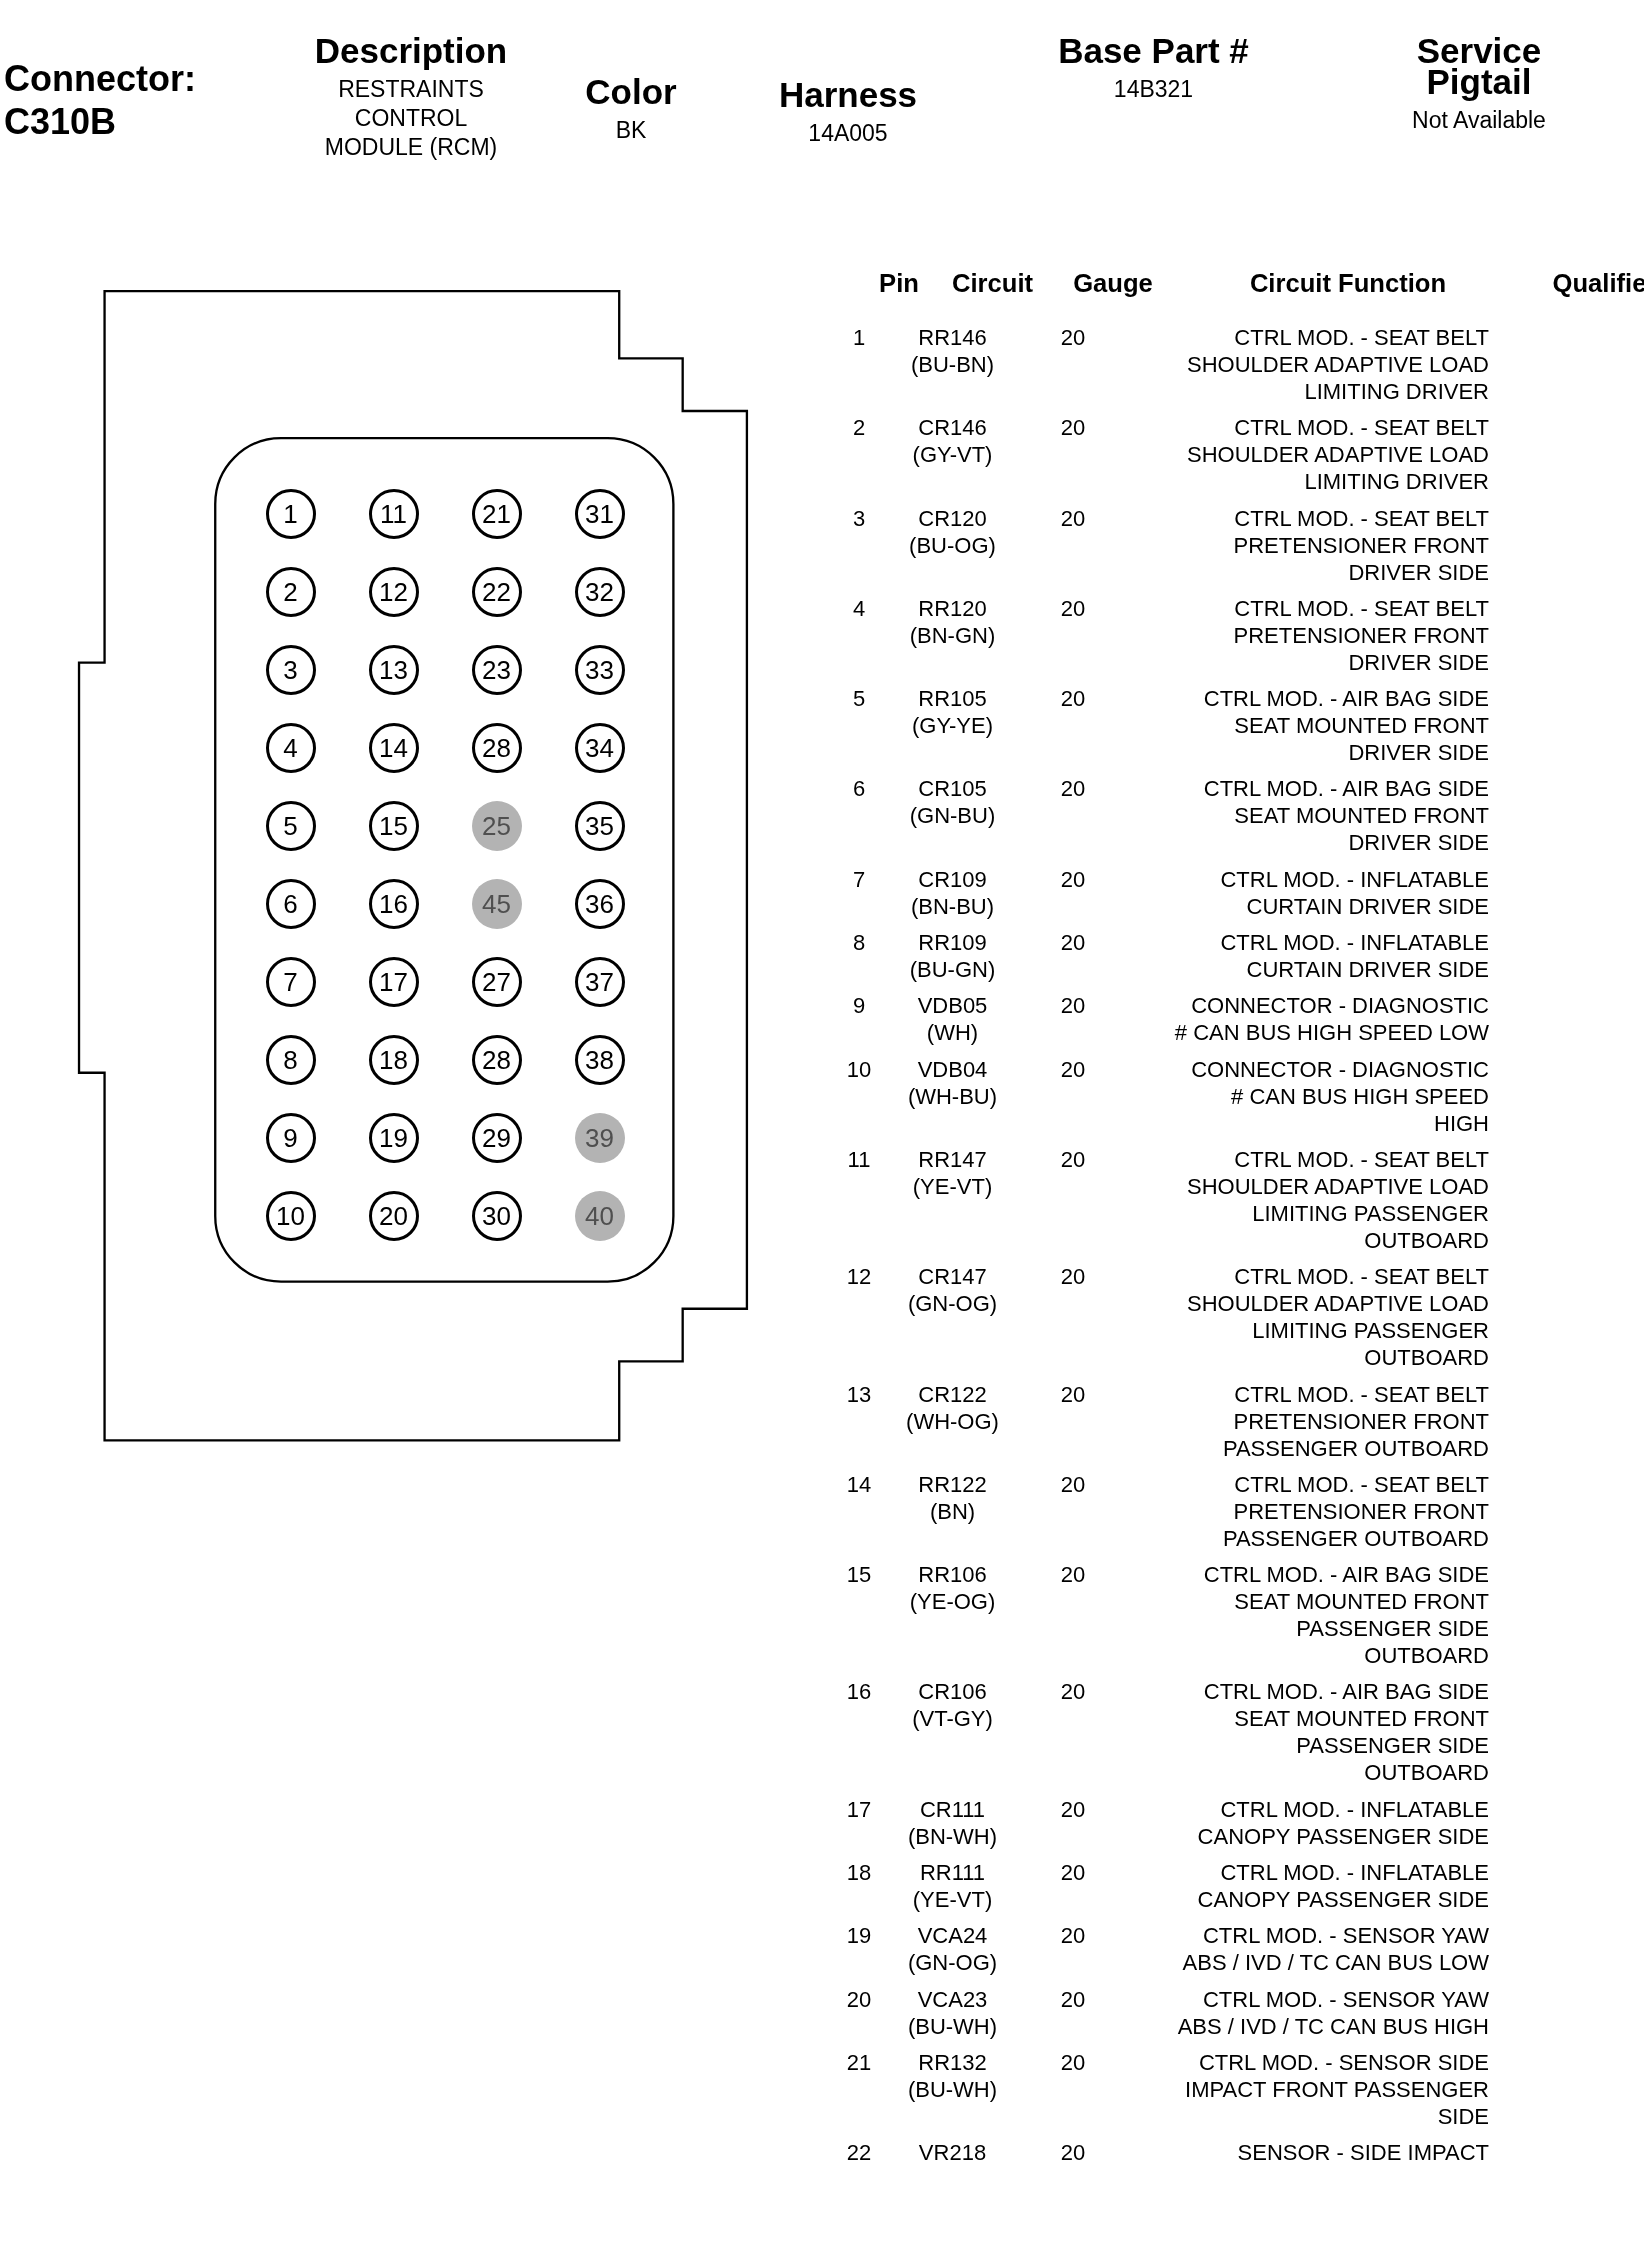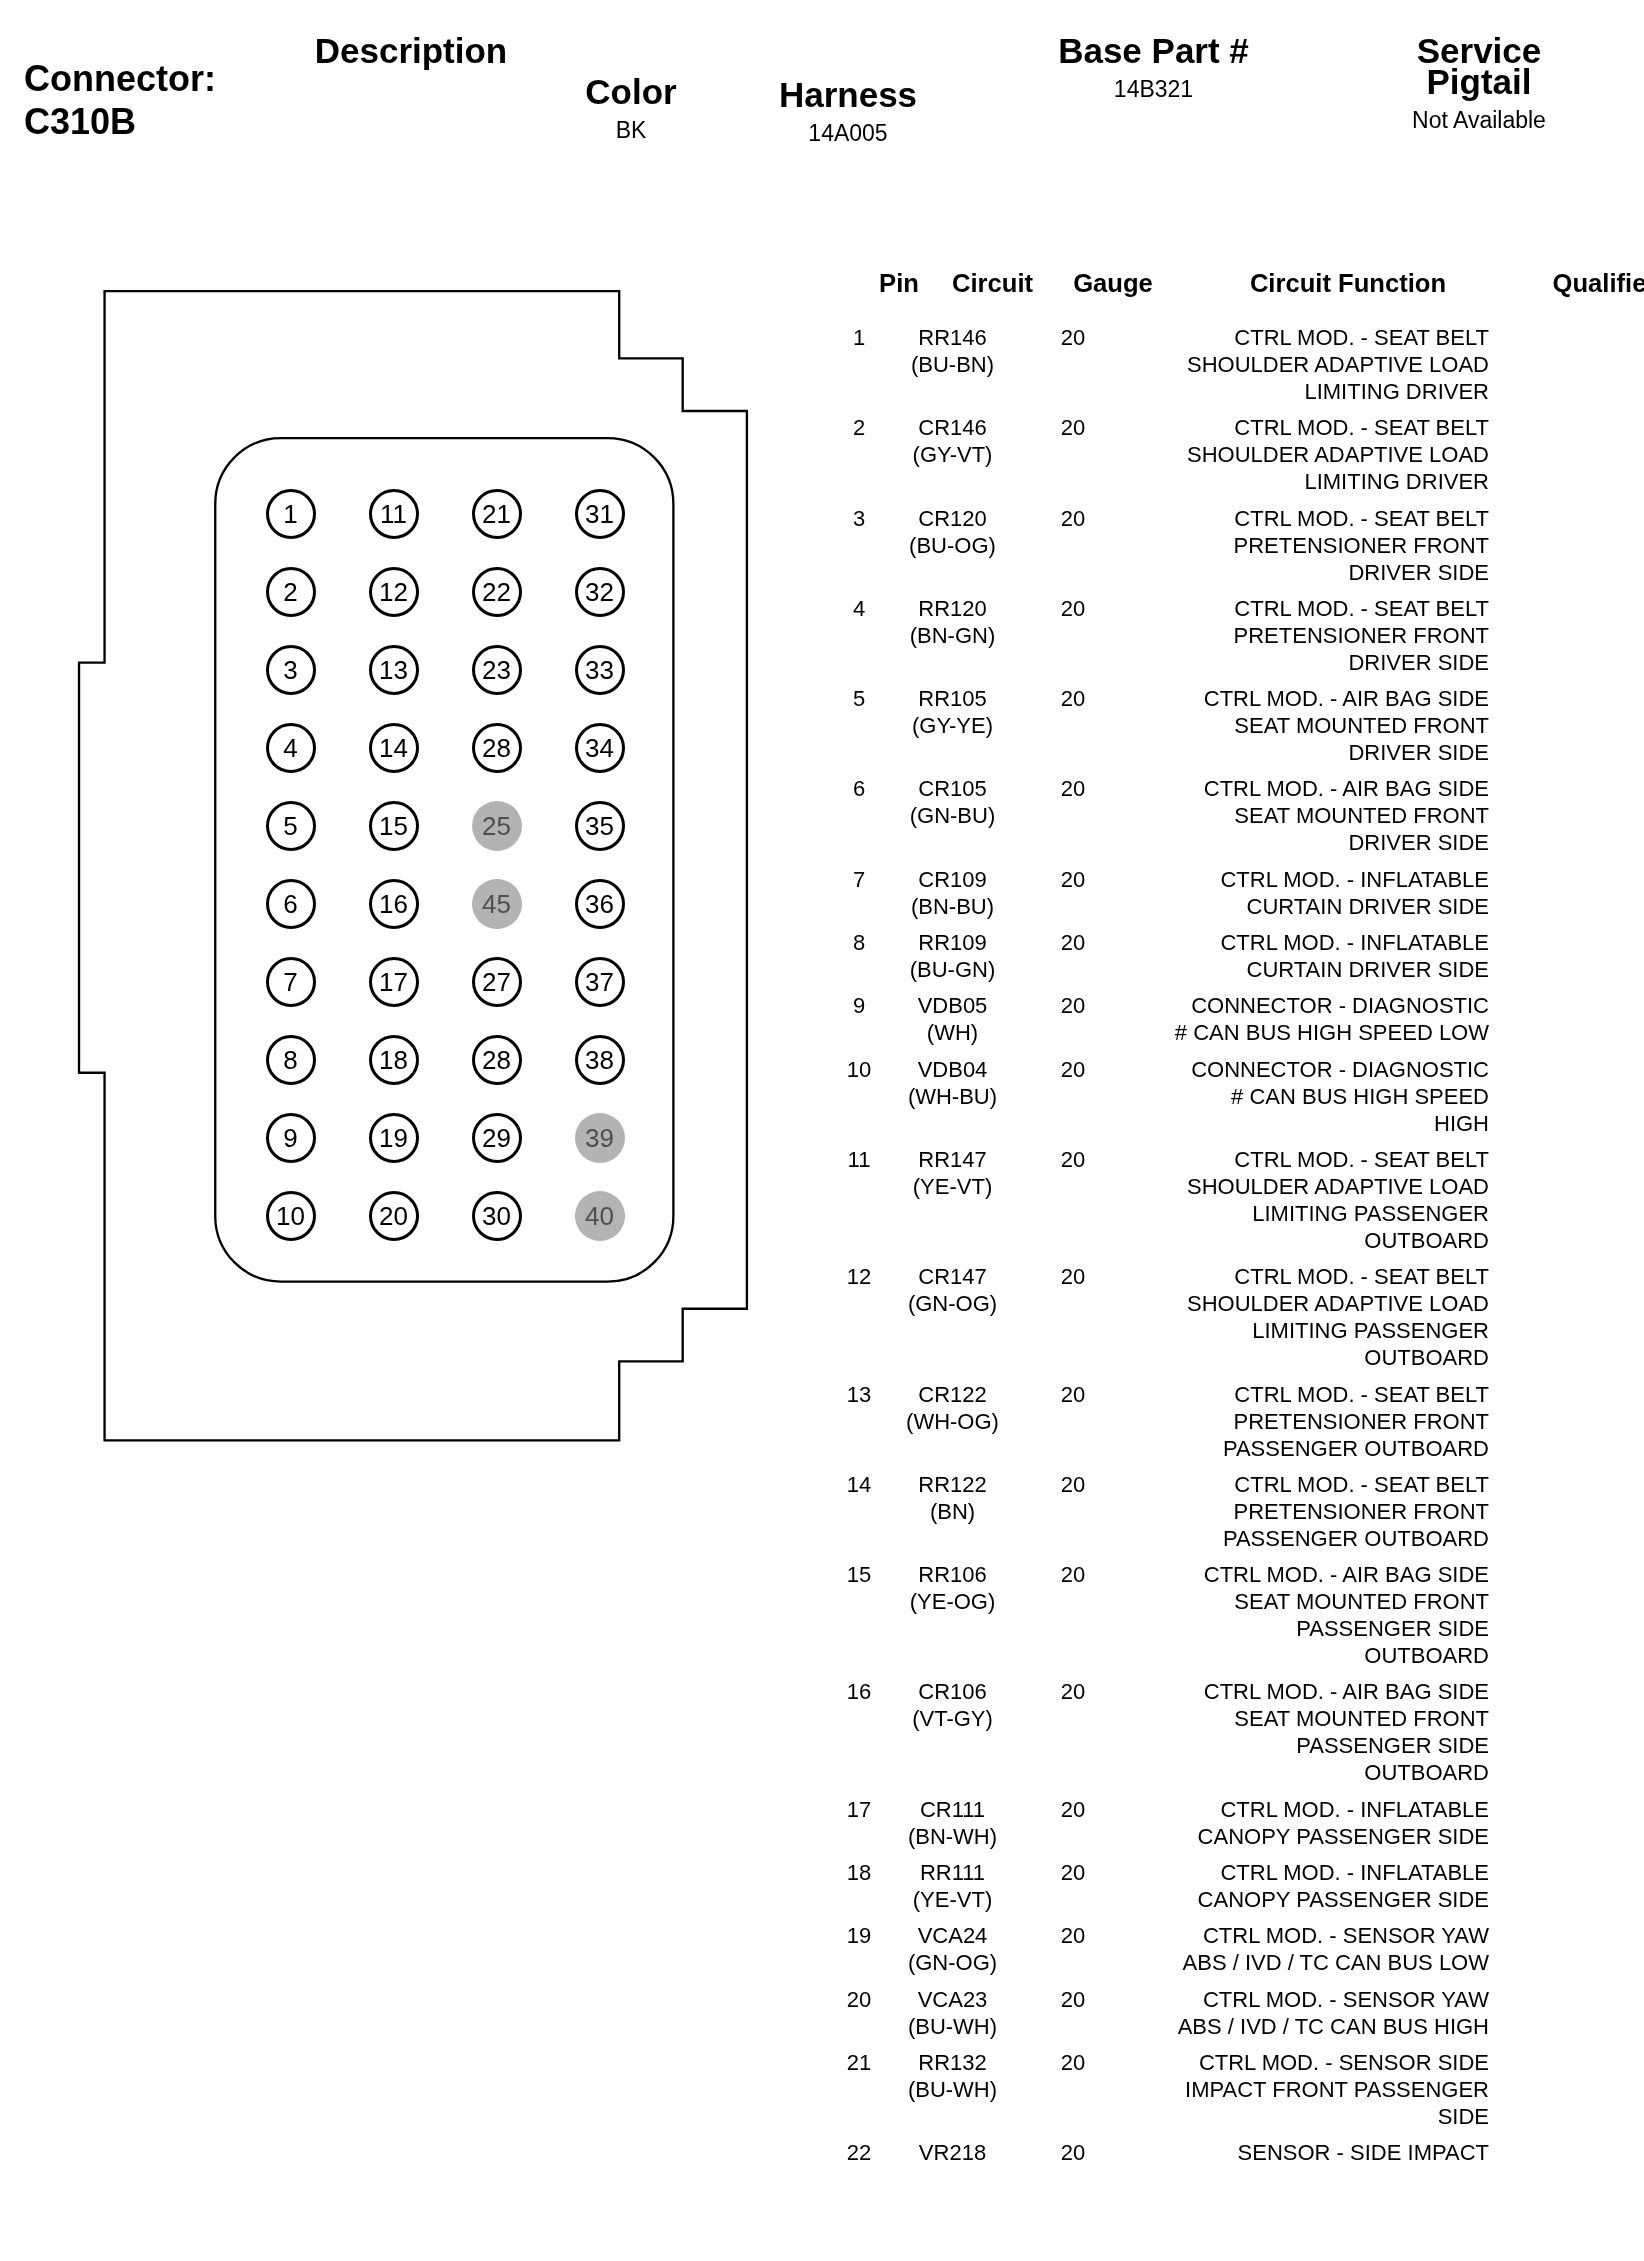--- a/index.html
+++ b/index.html
@@ -8,21 +8,21 @@
     position:relative;
     width:1644px; height:2261px;
     font-family:"Liberation Sans", sans-serif;
     color:#000;
     overflow:hidden;
   }
   .abs { position:absolute; }
 
   
   #hdr-connector {
-    left:24px; top:57px;
+    left:4px; top:57px;
     font-size:36px; font-weight:bold; line-height:43px;
   }
   .hdr-block { position:absolute; text-align:center; }
   .hdr-label { font-weight:bold; font-size:35px; line-height:31px; }
   .hdr-value { font-size:23px; line-height:29px; margin-top:9.3px; white-space:pre-line; }
   #hdr-desc     { left:287px;  top:35px;  width:248px; }
   #hdr-color    { left:573px;  top:76px;  width:116px; }
   #hdr-harness  { left:759px;  top:35px;  width:178px;margin-top:44px; }
   #hdr-basepart { left:1045px; top:35px;  width:217px; }
   #hdr-pigtail  { left:1363px; top:35px;  width:232px; }
@@ -76,20 +76,23 @@
 </head>
 <body>
 
 <div class="abs" id="hdr-connector">
   <div>Connector:</div>
   <div>C310B</div>
 </div>
 
 <div class="hdr-block" id="hdr-desc">
   <div class="hdr-label">Description</div>
+  <div class="hdr-value">RESTRAINTS
+CONTROL
+MODULE (RCM)</div>
 </div>
 
 <div class="hdr-block" id="hdr-color">
   <div class="hdr-label">Color</div>
   <div class="hdr-value">BK</div>
 </div>
 
 <div class="hdr-block" id="hdr-harness">
   <div class="hdr-label">Harness</div>
   <div class="hdr-value">14A005</div>

